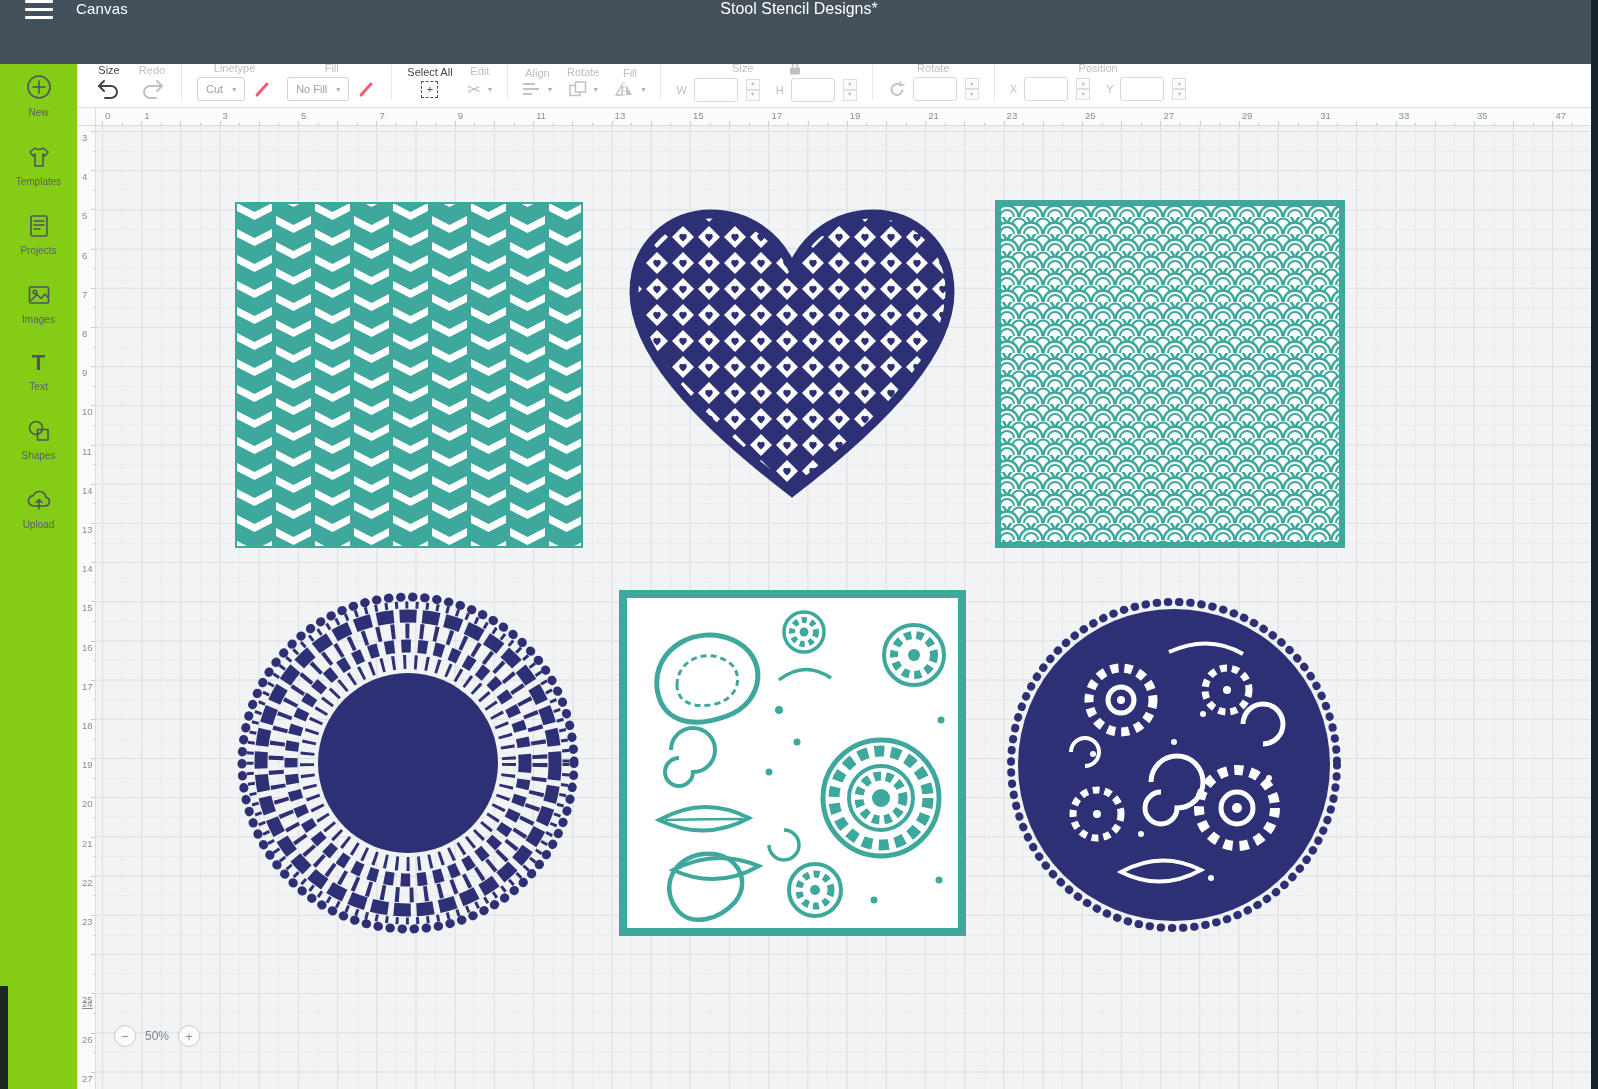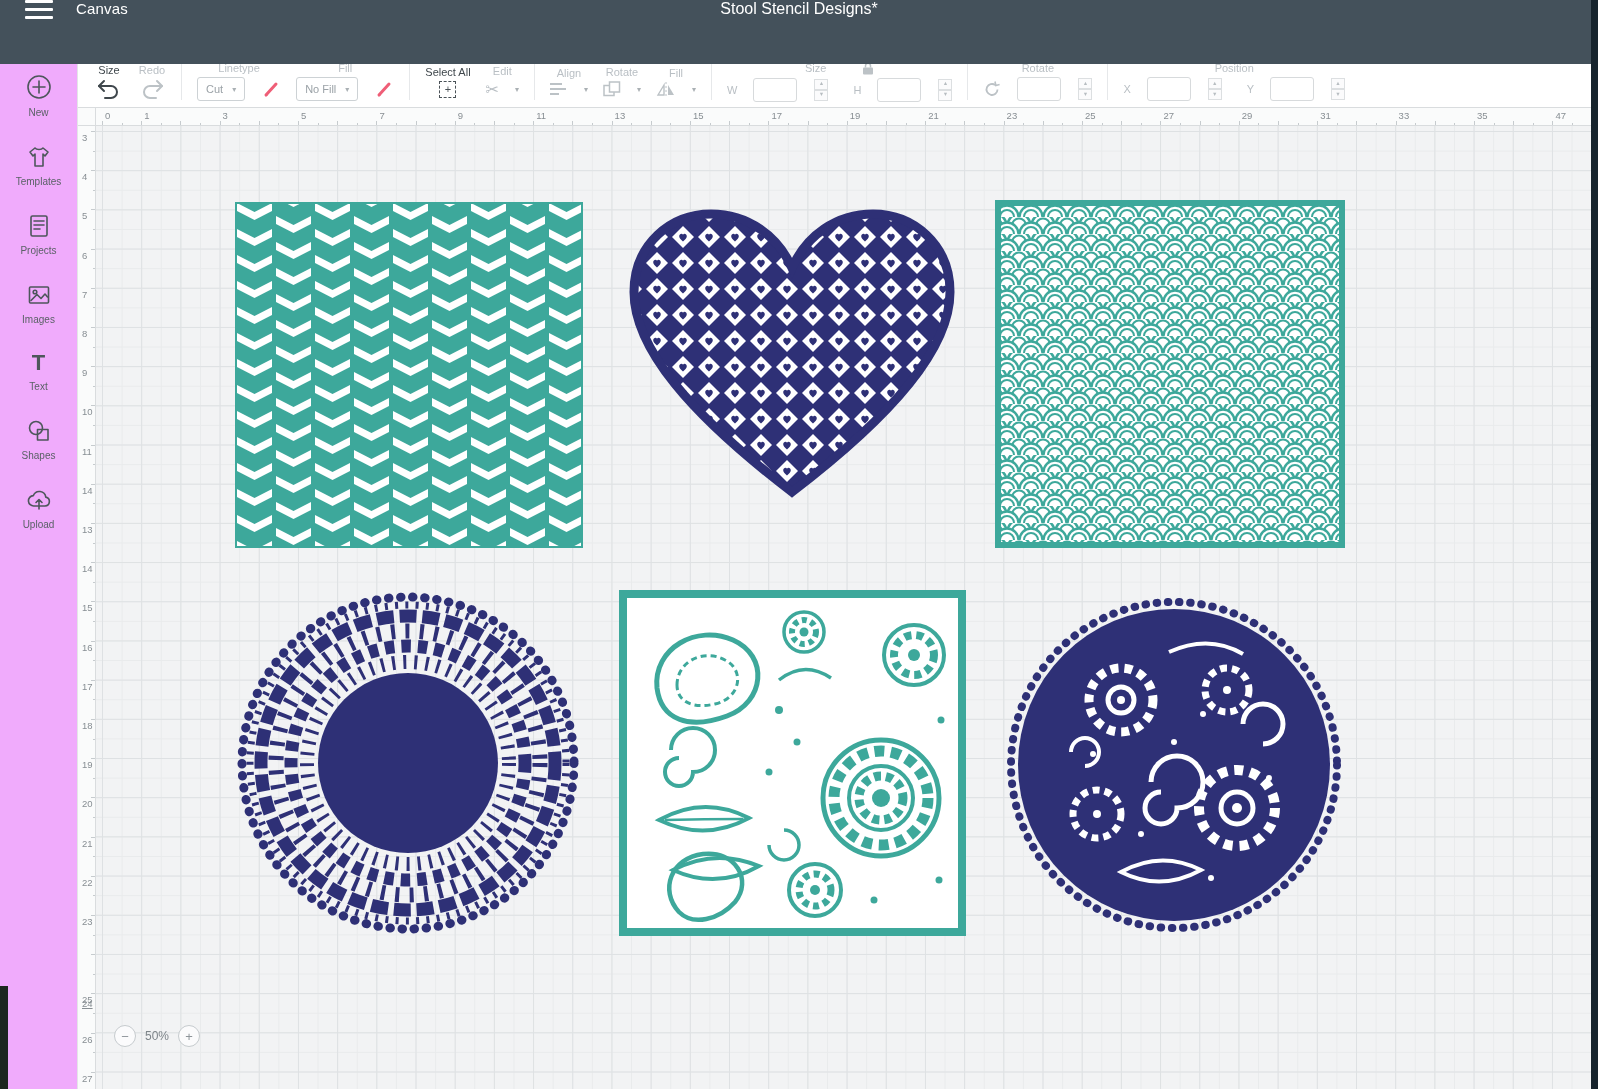--- a/index.html
+++ b/index.html
@@ -13,36 +13,36 @@
   
   .header{position:absolute;top:0;left:0;width:1598px;height:64px;background:var(--header_bg);
     display:flex;align-items:flex-start;color:#fff;z-index:30}
   .hamburger{width:28px;height:19px;margin-left:25px;display:flex;flex-direction:column;
     justify-content:space-between;cursor:pointer}
   .hamburger span{height:3.2px;background:#fff;border-radius:1px}
   .header-canvas{margin-left:23px;font-size:15px;letter-spacing:.2px}
   .header-title{position:absolute;left:50%;transform:translateX(-50%);font-size:16px}
 
   
-  .sidebar{position:absolute;top:56px;left:0;width:78px;bottom:0;background:#f0abfc;
+  .sidebar{position:absolute;top:56px;left:0;width:78px;bottom:0;background:#84cc16;
     border-right:1px solid #e3e5e7;z-index:25;display:flex;flex-direction:column;
     align-items:center;padding-top:18px;gap:25px}
   .side-item{display:flex;flex-direction:column;align-items:center;gap:5px;color:#535b60;cursor:pointer;width:100%}
   .side-item svg{stroke:#4d565b;fill:none;stroke-width:1.6;stroke-linejoin:round;stroke-linecap:round}
   .side-item .lbl{font-size:10px;color:#5a6166}
   .side-item .glyph{font-size:22px;font-weight:bold;line-height:26px;color:#4d565b}
 
   
   .toolbar{position:absolute;top:56px;left:78px;right:0;height:52px;background:#fff;
     border-bottom:1px solid #d9dcde;display:flex;align-items:center;padding-left:17px;z-index:10;gap:15px}
   .tgroup{display:flex;flex-direction:column;align-items:center;gap:3px}
   .tlabel{font-size:11px;line-height:12px}
   .on{color:var(--enabled_text)} .off{color:var(--disabled_text)}
   .tdiv{width:1px;height:36px;background:#e6e8ea}
-  .row{display:flex;align-items:center;gap:16px}
+  .row{display:flex;align-items:center;gap:7px}
   .labelrow{display:flex;align-items:center;gap:36px;width:100%;justify-content:center}
   .select{height:24px;border:1px solid #cdd2d5;border-radius:3px;padding:0 8px;font-size:11px;
     color:#9ba2a7;display:flex;align-items:center;gap:9px;background:#fff;cursor:pointer}
   .caret{font-size:8px;color:#aab0b4}
   .field{width:44px;height:24px;border:1px solid #d7dadc;border-radius:3px;background:#fff;display:inline-block}
   .stepper{display:inline-flex;flex-direction:column;margin-left:1px}
   .stepper i{font-style:normal;font-size:5.5px;line-height:1;color:#b7bdc1;border:1px solid #dcdfe1;
     background:#fbfbfc;width:14px;height:11px;display:flex;align-items:center;justify-content:center}
   .axis{font-size:11px;color:var(--disabled_text)}
   .sel-icon{width:17px;height:17px;border:1.6px dashed #4a5257;display:flex;align-items:center;

